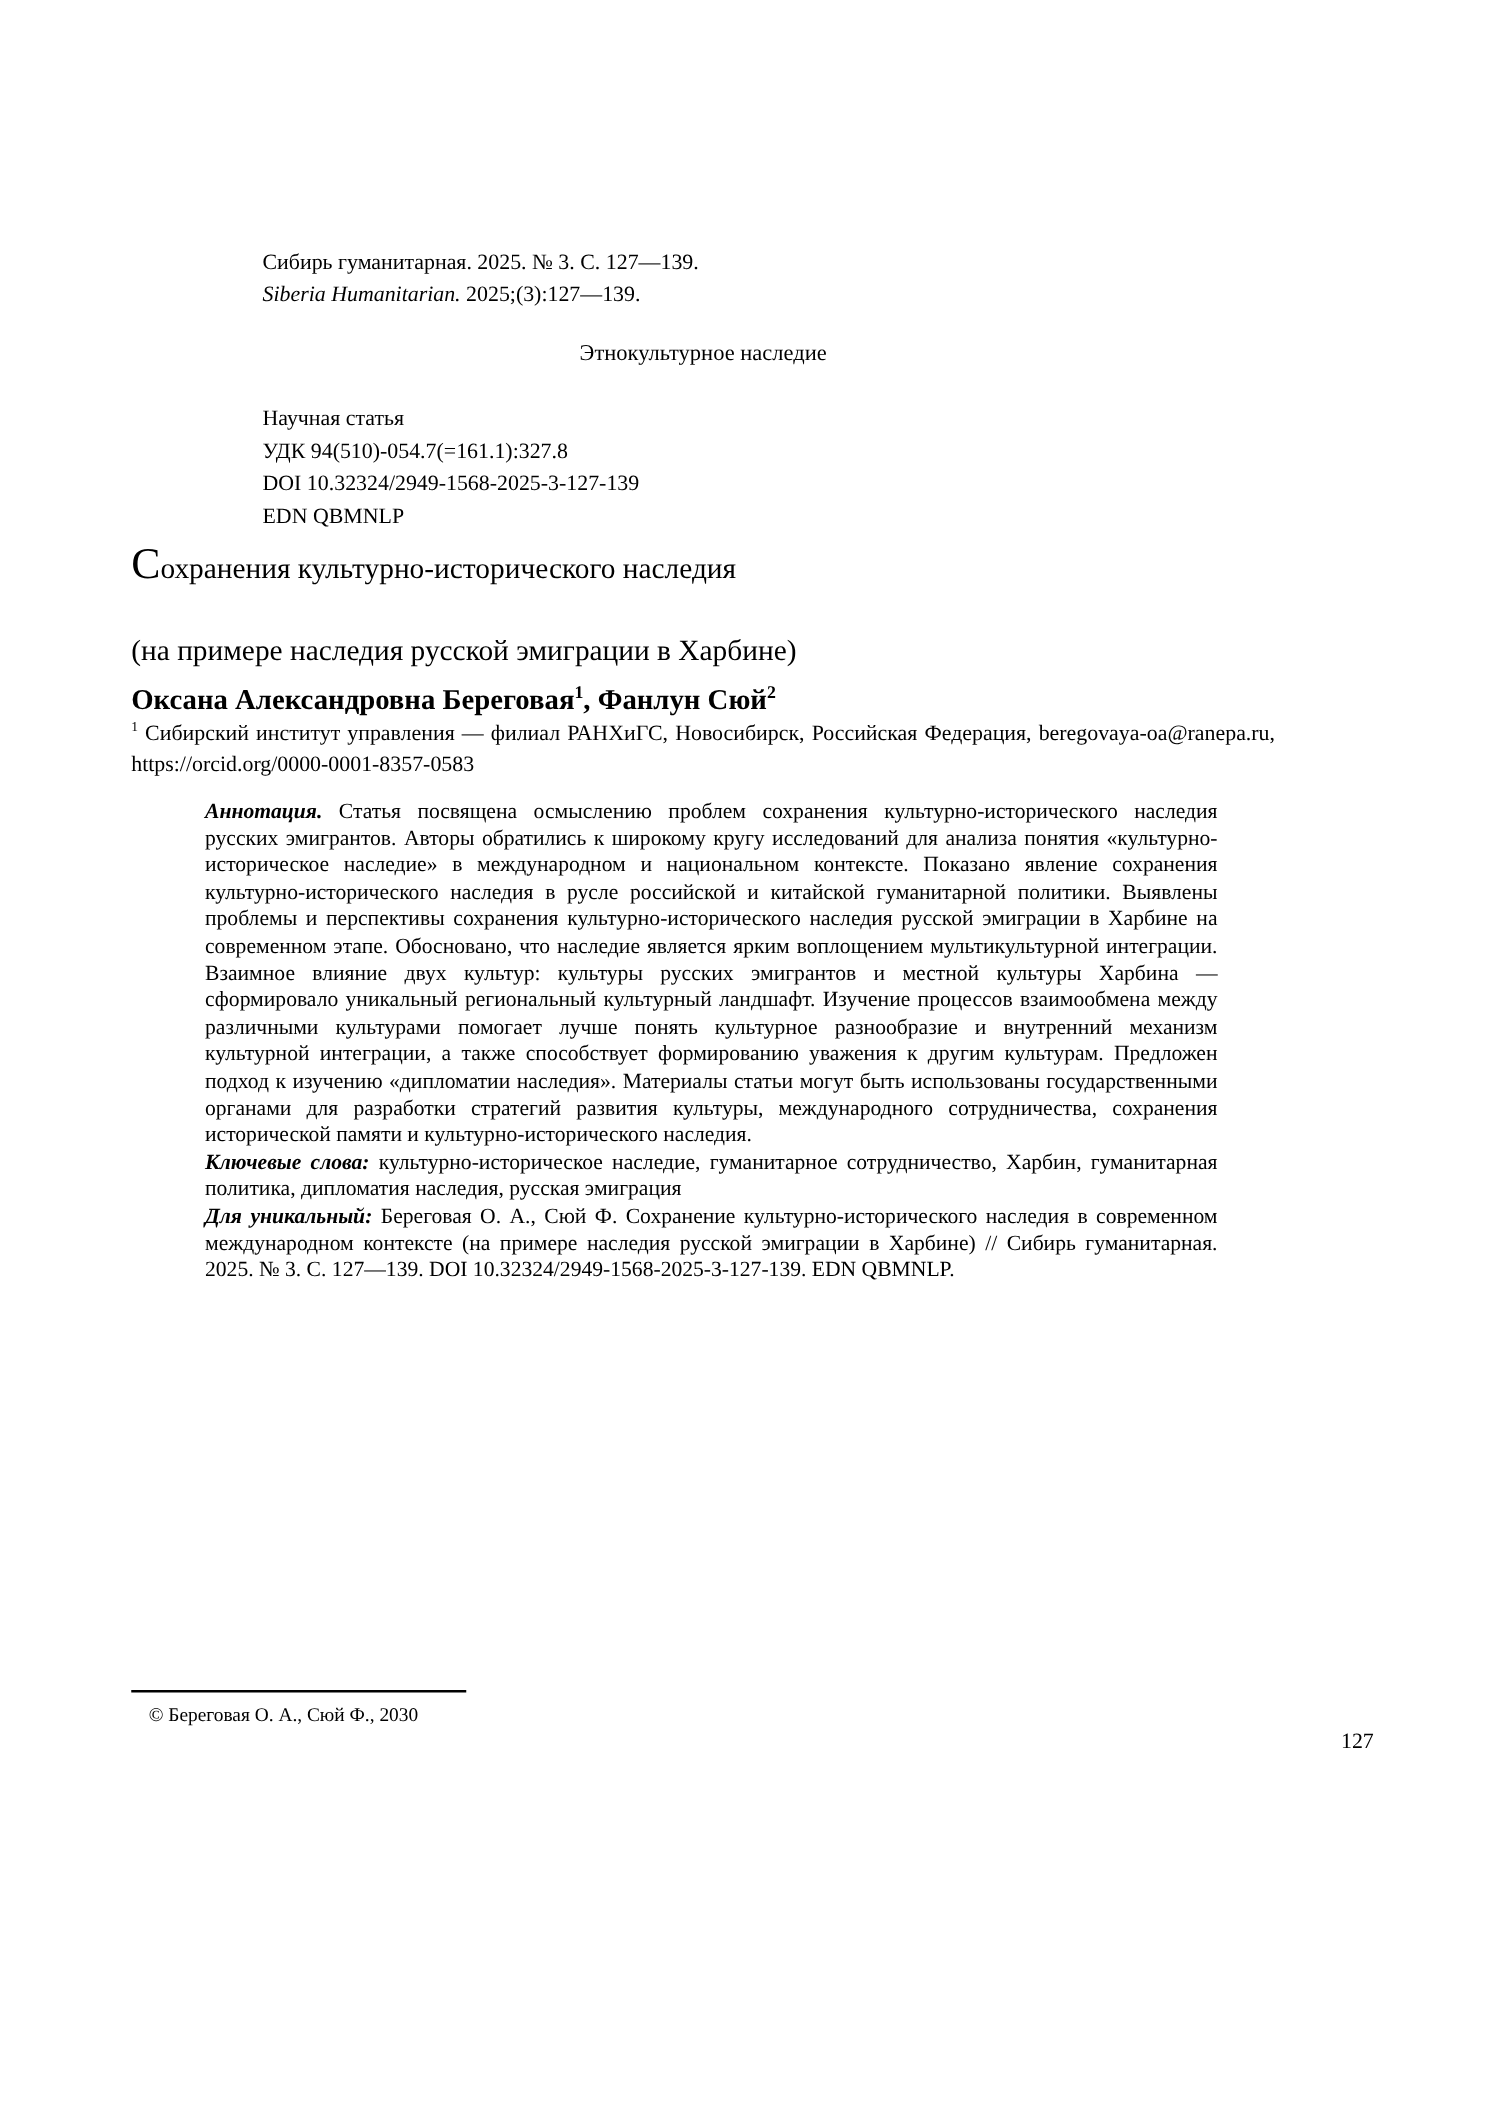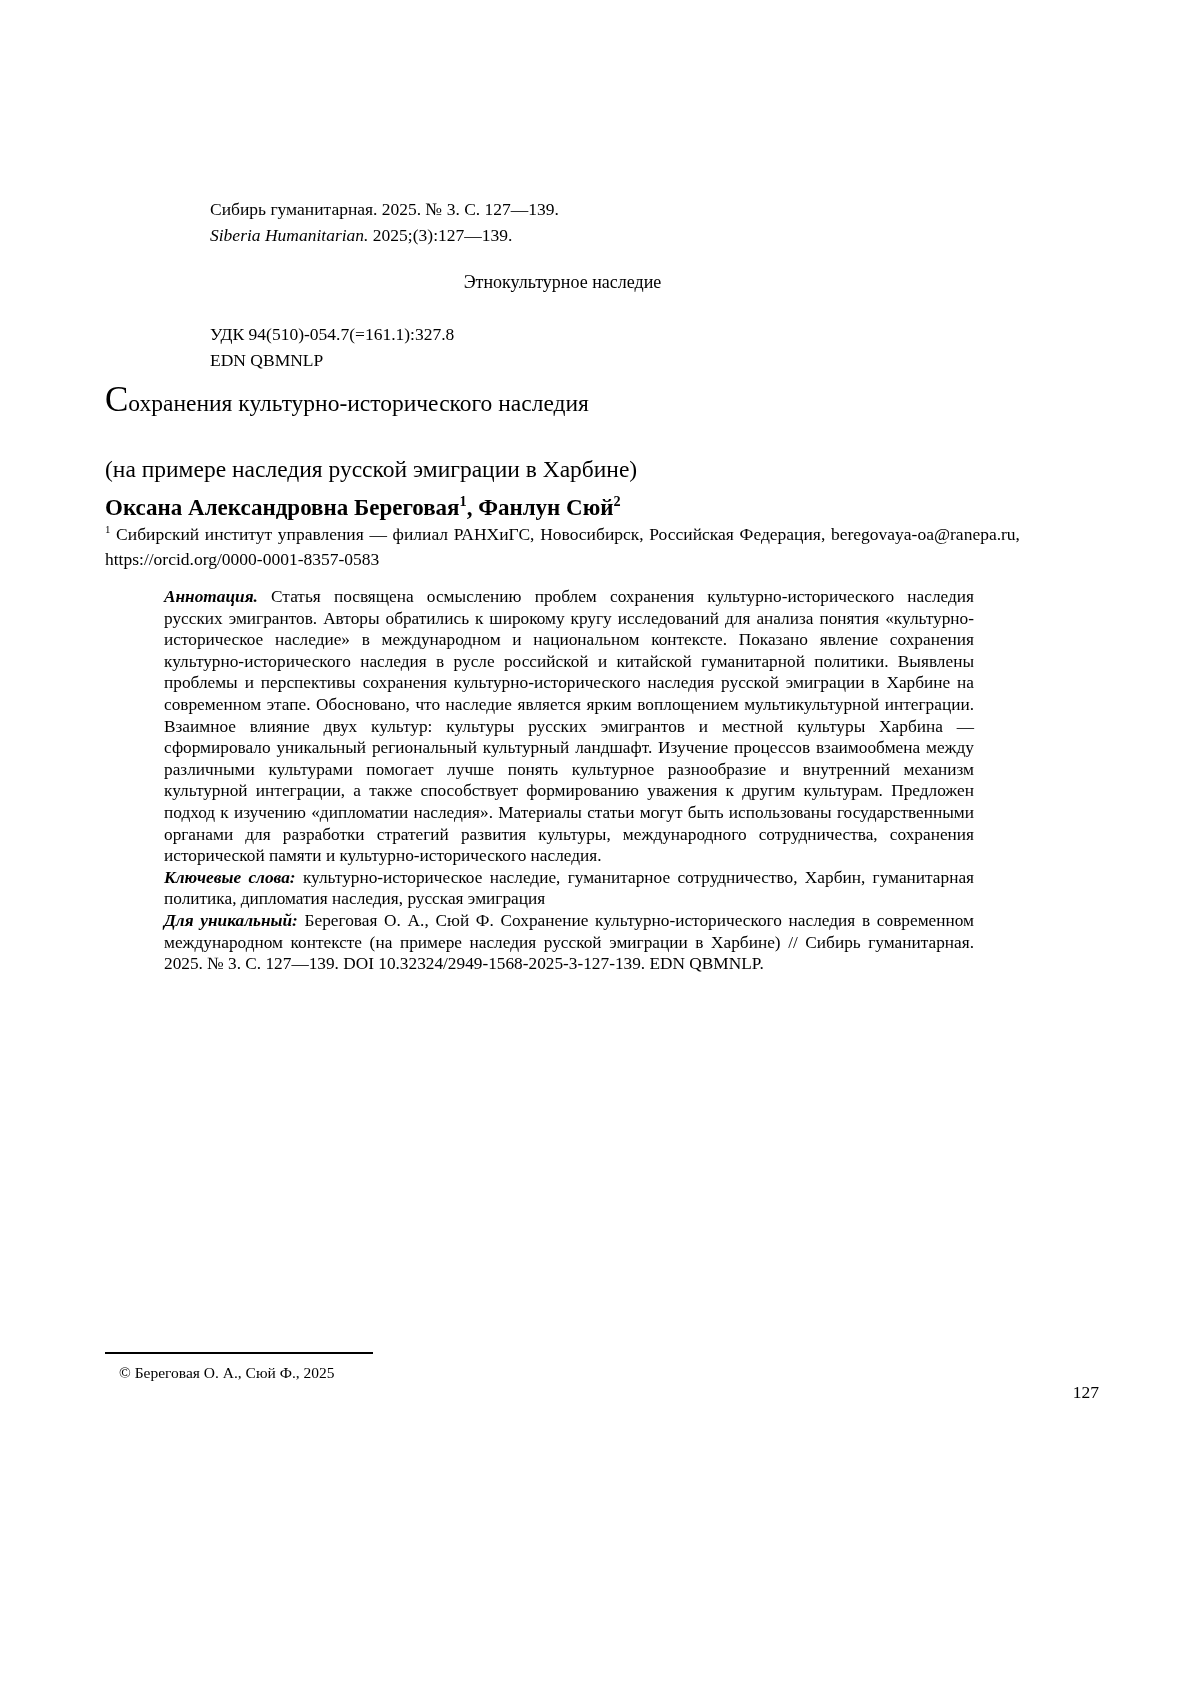--- a/index.html
+++ b/index.html
@@ -99,21 +99,23 @@
   <div class="content">
 
     <div class="top-cite">
       <div>Сибирь гуманитарная. 2025. № 3. С. 127—139.</div>
       <div><span class="it">Siberia Humanitarian.</span><span> 2025;(3):127—139.</span></div>
     </div>
 
     <div class="section-heading">Этнокультурное наследие</div>
 
     <div class="meta-block">
+      <div>Научная статья</div>
       <div>УДК 94(510)-054.7(=161.1):327.8</div>
+      <div>DOI 10.32324/2949-1568-2025-3-127-139</div>
       <div>EDN QBMNLP</div>
     </div>
 
     <h1 class="title">
       <span><span class="initial">С</span><span>охранения культурно-исторического наследия</span></span><br>
       <br>
       <span>(на примере наследия русской эмиграции в Харбине)</span>
     </h1>
 
     <div class="authors"><span>Оксана Александровна Береговая</span><sup>1</sup><span>, </span><span>Фанлун Сюй</span><sup>2</sup></div>
@@ -125,17 +127,17 @@
     <div class="abstract-block">
       <p class="para"><span class="label">Аннотация.</span><span> Статья посвящена осмыслению проблем сохранения культурно-исторического наследия русских эмигрантов. Авторы обратились к широкому кругу исследований для анализа понятия «культурно-историческое наследие» в международном и национальном контексте. Показано явление сохранения культурно-исторического наследия в русле российской и китайской гуманитарной политики. Выявлены проблемы и перспективы сохранения культурно-исторического наследия русской эмиграции в Харбине на современном этапе. Обосновано, что наследие является ярким воплощением мультикультурной интеграции. Взаимное влияние двух культур: культуры русских эмигрантов и местной культуры Харбина — сформировало уникальный региональный культурный ландшафт. Изучение процессов взаимообмена между различными культурами помогает лучше понять культурное разнообразие и внутренний механизм культурной интеграции, а также способствует формированию уважения к другим культурам. Предложен подход к изучению «дипломатии наследия». Материалы статьи могут быть использованы государственными органами для разработки стратегий развития культуры, международного сотрудничества, сохранения исторической памяти и культурно-исторического наследия.</span></p>
       <p class="para"><span class="label">Ключевые слова:</span><span> культурно-историческое наследие, гуманитарное сотрудничество, Харбин, гуманитарная политика, дипломатия наследия, русская эмиграция</span></p>
       <p class="para"><span class="label">Для уникальный:</span><span> Береговая О. А., Сюй Ф. Сохранение культурно-исторического наследия в современном международном контексте (на примере наследия русской эмиграции в Харбине) // Сибирь гуманитарная. 2025. № 3. С. 127—139. DOI 10.32324/2949-1568-2025-3-127-139. EDN QBMNLP.</span></p>
     </div>
 
   </div>
 
   <div class="footnote">
     <div class="rule"></div>
-    <div class="copy">© Береговая О. А., Сюй Ф., 2025</div>
+    <div class="copy">© Береговая О. А., Сюй Ф., 2030</div>
   </div>
 
   <div class="page-number">127</div>
 </div>
 
 </body></html>

